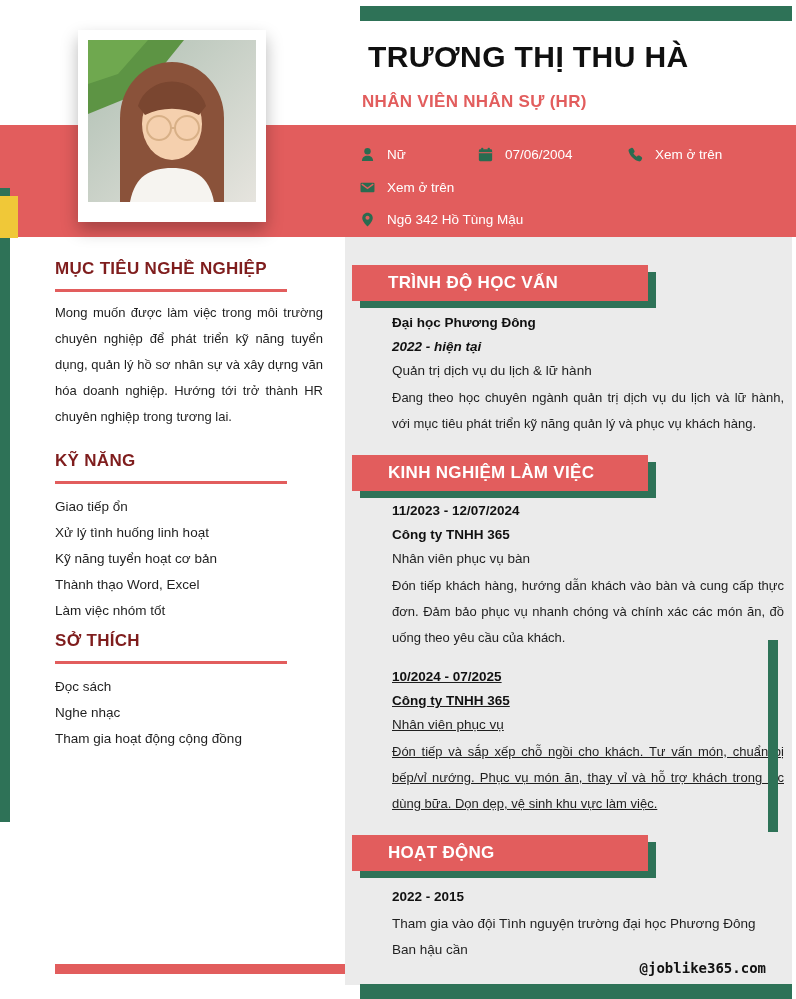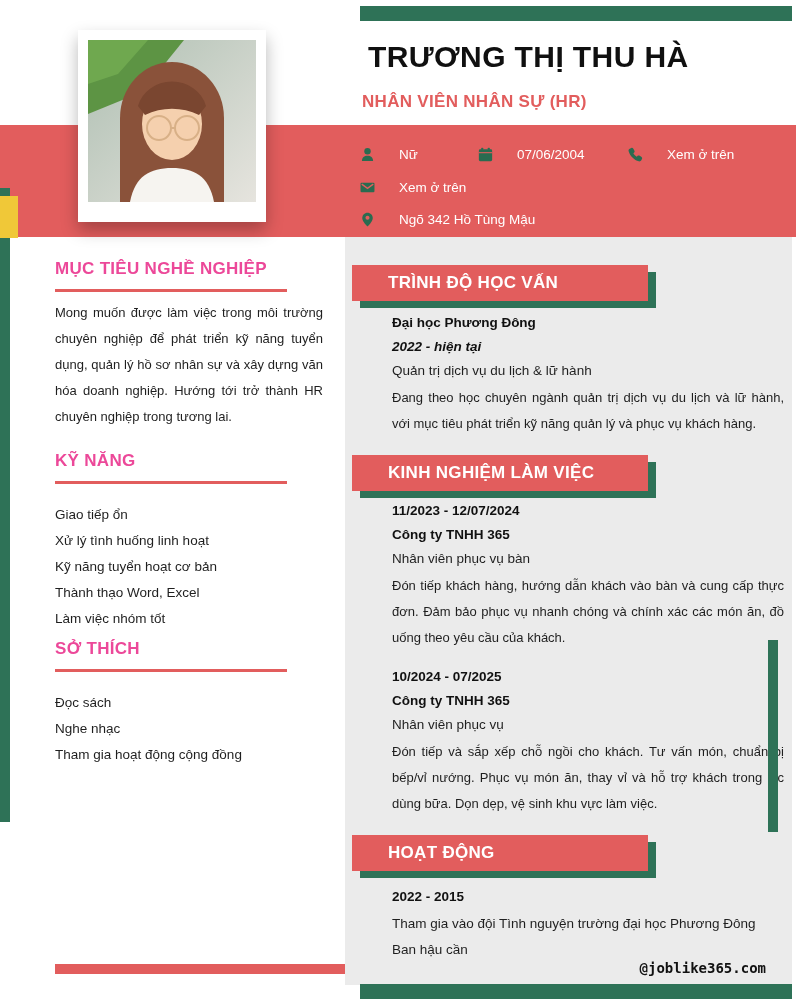--- a/index.html
+++ b/index.html
@@ -19,43 +19,43 @@
   
   .photo-frame { position:absolute; left:78px; top:30px; background:#fff; padding:10px 10px 20px 10px;
                  box-shadow:0 8px 16px rgba(0,0,0,.28); }
   .photo-frame svg { display:block; width:168px; height:162px; }
 
   
   .name { position:absolute; left:368px; top:40px; font-size:30px; font-weight:bold; color:#101010; letter-spacing:.4px; }
   .job-title { position:absolute; left:362px; top:92px; font-size:17px; font-weight:bold; color:#e25d5d; letter-spacing:.3px; }
 
   
-  .citem { position:absolute; display:flex; align-items:center; gap:24px; height:22px; color:#ffffff; font-size:13.5px; }
+  .citem { position:absolute; display:flex; align-items:center; gap:12px; height:22px; color:#ffffff; font-size:13.5px; }
   .citem svg { width:15px; height:15px; flex:0 0 auto; }
   .ci-1 { left:360px; top:143px; } .ci-2 { left:478px; top:143px; } .ci-3 { left:628px; top:143px; }
   .ci-4 { left:360px; top:176px; } .ci-5 { left:360px; top:208px; }
 
   
   .left-col { position:absolute; left:55px; top:258px; width:268px; }
-  .lhead { font-size:17px; font-weight:bold; color:#ec4899; letter-spacing:.3px;
+  .lhead { font-size:17px; font-weight:bold; color:#7f1d1d; letter-spacing:.3px;
            width:232px; padding-bottom:9px; border-bottom:3px solid #e25d5d; line-height:22px; }
   .left-col .para { margin-top:8px; font-size:13px; line-height:26px; text-align:justify; }
-  .plain { list-style:none; margin-top:18px; }
+  .plain { list-style:none; margin-top:10px; }
   .plain li { font-size:13.5px; line-height:26px; }
   .sec-skills .lhead { margin-top:20px; }
   .sec-hobbies .lhead { margin-top:6px; }
 
   
   .right-panel { position:absolute; left:345px; top:237px; width:447px; height:748px; background:#ebebeb; }
   .ribbon { position:absolute; left:7px; width:296px; height:36px; background:#e25d5d; color:#fff;
             font-size:17px; font-weight:bold; line-height:36px; padding-left:36px; letter-spacing:.3px;
             box-shadow:8px 7px 0 0 #2e7257; }
   .rb-1 { top:28px; } .rb-2 { top:218px; } .rb-3 { top:598px; }
   .rblock { position:absolute; left:47px; width:392px; }
-  .blk-edu { top:74px; } .blk-job1 { top:262px; } .blk-job2 { top:428px; } .blk-act { top:648px; }
+  .blk-edu { top:74px; } .blk-job1 { top:262px; } .blk-job2 { top:428px;text-decoration:underline; } .blk-act { top:648px; }
   .b  { font-size:13.5px; font-weight:bold; line-height:24px; color:#111; }
   .bi { font-size:13.5px; font-weight:bold; font-style:italic; line-height:24px; color:#111; }
   .n  { font-size:13.5px; line-height:24px; }
   .rblock .para { font-size:13px; line-height:26px; text-align:justify; margin-top:2px; }
   .act-line { font-size:13.5px; line-height:26px; }
   .blk-act .act-lines { margin-top:2px; }
 
   .credit { position:absolute; right:30px; top:960px; font-family:"DejaVu Sans Mono","Liberation Mono",monospace;
             font-size:14px; font-weight:bold; color:#111; }
 </style>

